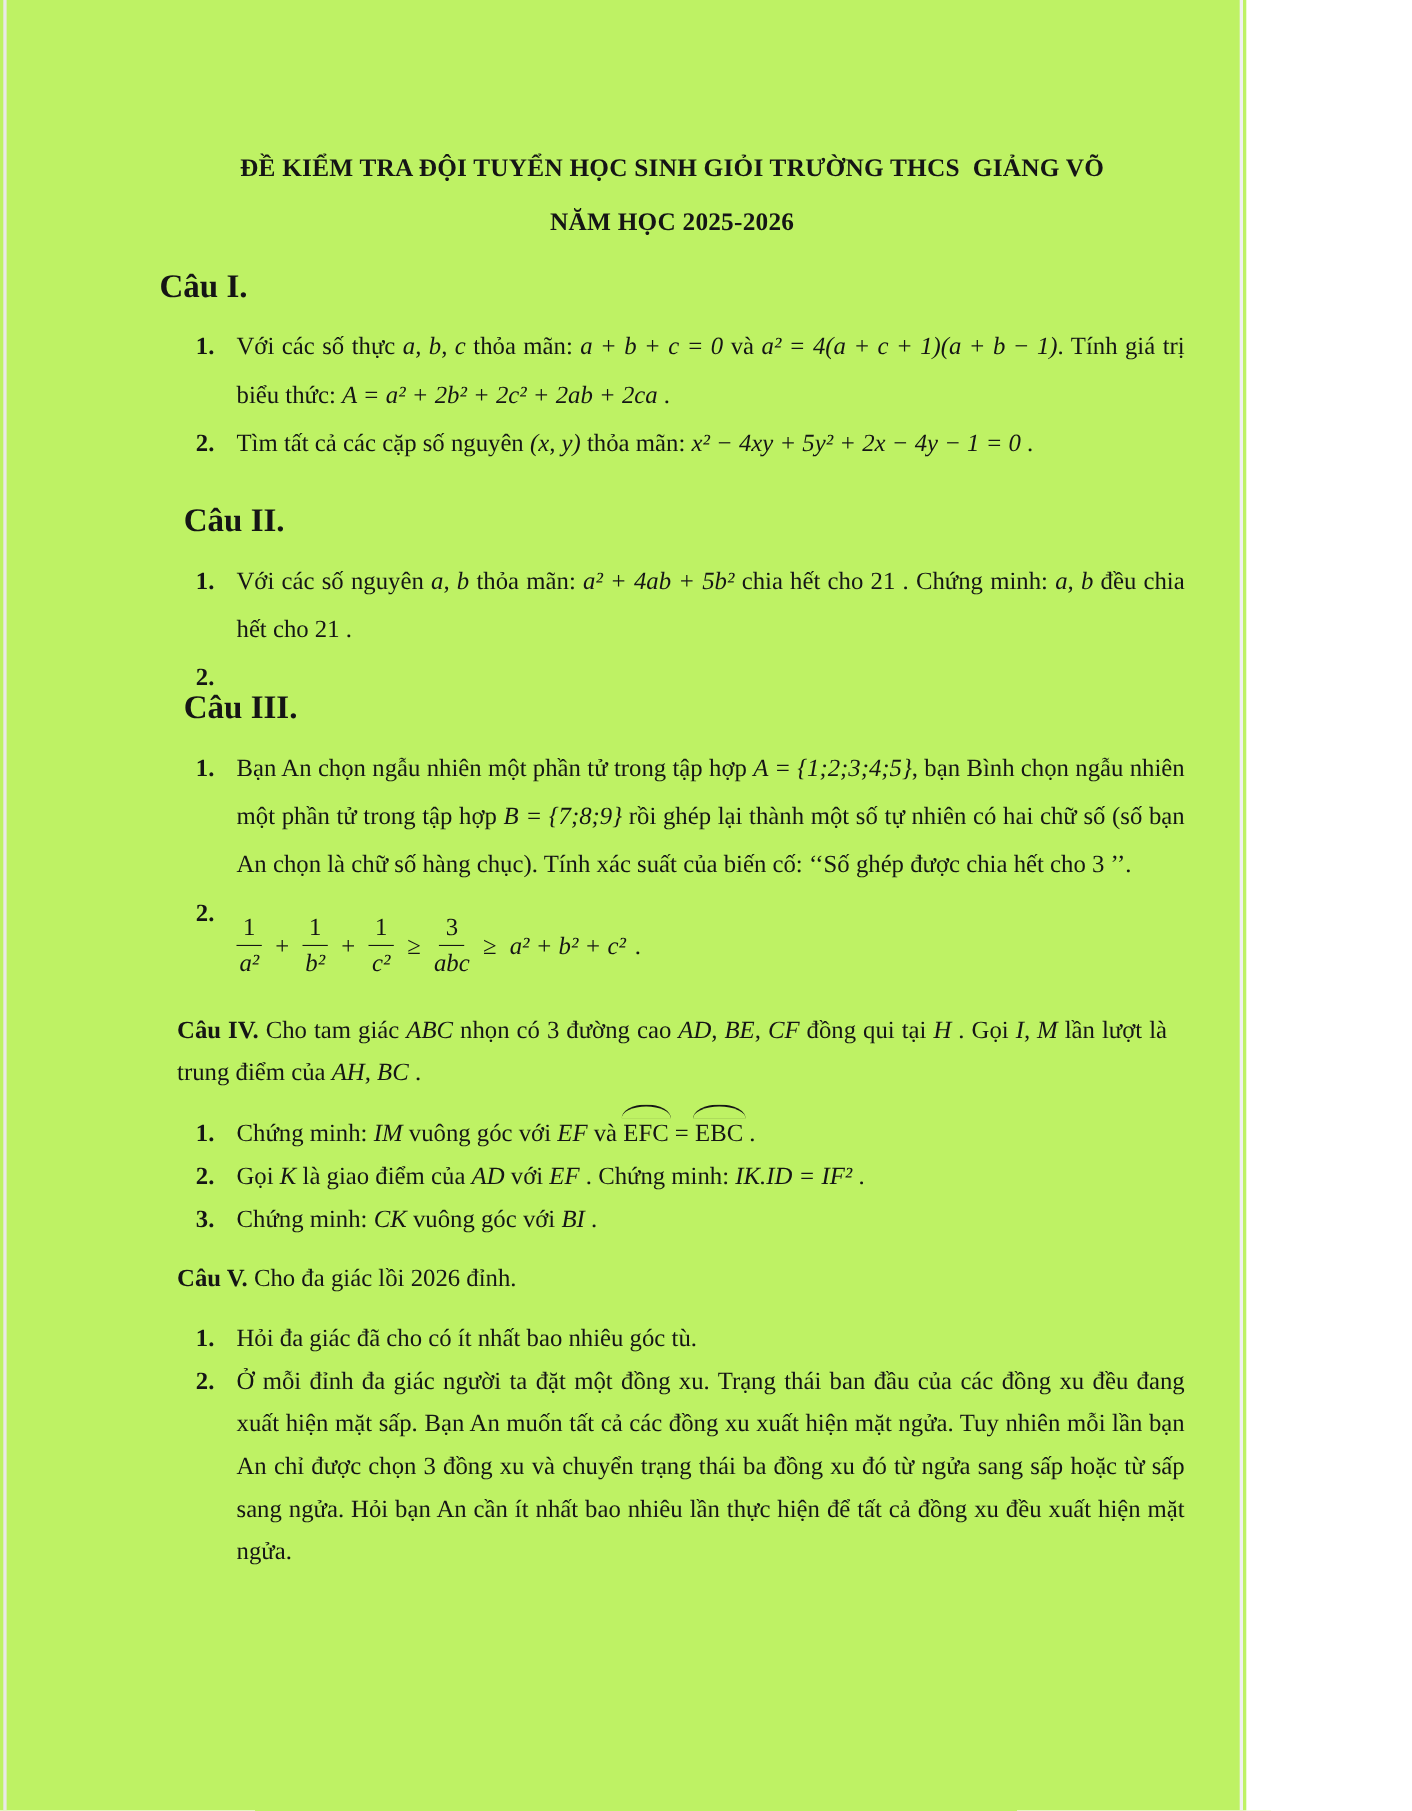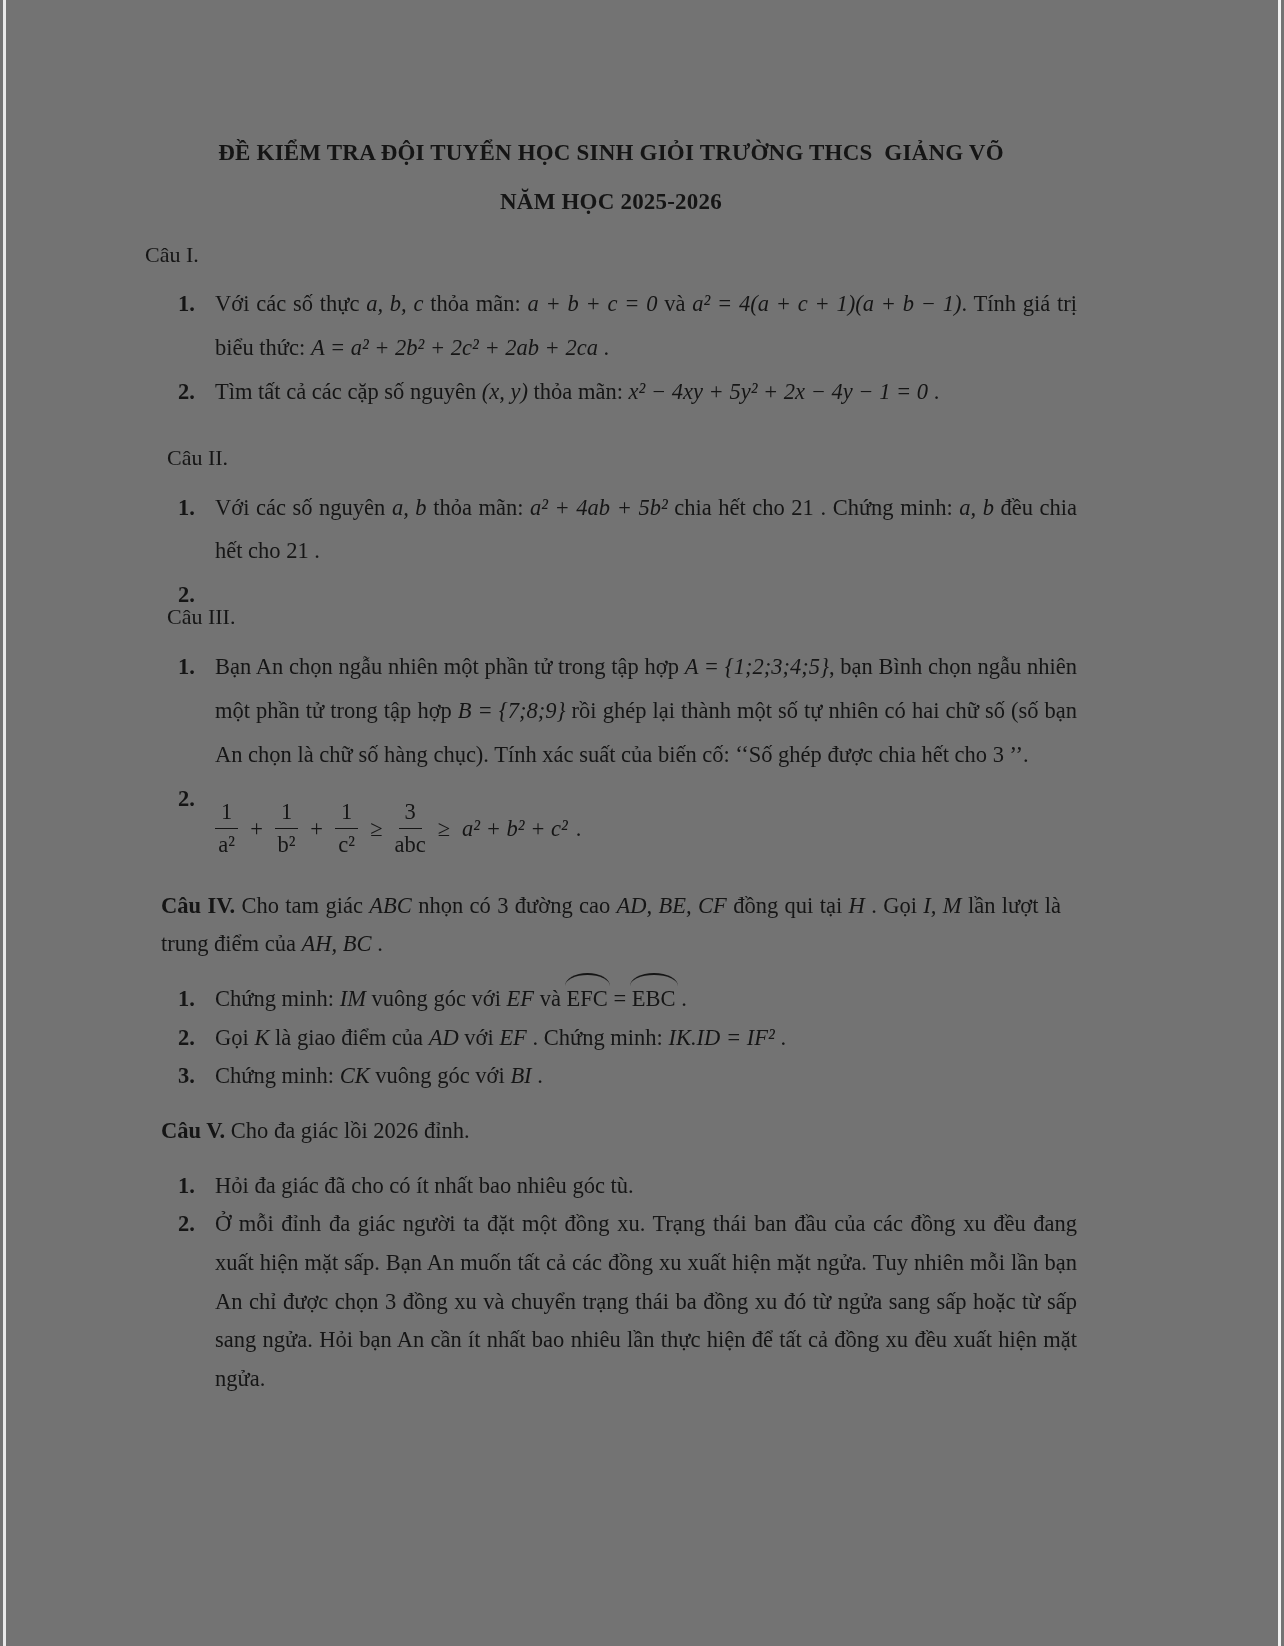--- a/index.html
+++ b/index.html
@@ -1,37 +1,37 @@
 <!DOCTYPE html>
 <html><head>
 <meta charset="utf-8">
 <style>
   html,body { margin:0; padding:0; background:#ffffff; }
   .page {
     position:relative;
-    width:1284px; height:1646px;
-    background:#737373;
+    width:1133px; height:1646px;
+    background:#bef264;
     font-family:"Liberation Serif", serif;
     color:#151515;
     overflow:hidden;
   }
   .edge { position:absolute; top:0; bottom:0; width:3px; background:#e9e9e9; }
   .edge-left  { left:3px; }
   .edge-right { right:3px; background:#f0f0f0; }
 
   .content { position:absolute; left:145px; top:138px; width:932px; }
 
   .title-l1, .title-l2 {
     text-align:center; font-weight:bold; font-size:23px;
     line-height:1.3; white-space:pre-wrap; letter-spacing:0.2px;
   }
   .title-l1 { margin:0 0 19px 0; }
   .title-l2 { margin:0 0 24px 0; }
 
-  .sec-heading { font-weight:normal; font-size:22px; line-height:1.3; margin:0 0 13px 0; }
+  .sec-heading { font-weight:bold; font-size:30px; line-height:1.3; margin:0 0 13px 0; }
   .mt-1 { margin-top:24px; }
   .mt-2 { margin-top:30px;margin-left:22px; }
 
   .intro { font-size:22.5px; text-align:justify; margin:16px; }
   .intro.tight { line-height:1.72; }
 
   .items { margin:0 0 2px 0; }
   .item { position:relative; padding-left:70px; font-size:22.5px; text-align:justify; }
   .item.loose { line-height:1.95; }
   .item.tight { line-height:1.72; }
@@ -45,21 +45,21 @@
   .seg-arc::before {
     content:""; position:absolute; left:-2px; right:-2px; top:-7px; height:11px;
     border-top:2px solid #151515;
     border-radius:50% 50% 0 0 / 100% 100% 0 0;
   }
 
   .math-line { display:flex; align-items:center; padding-left:70px; font-size:22.5px; margin:10px 0 6px 0; min-height:84px; }
   .math-line .seg-p { margin-left:8px; }
   .frac { display:inline-flex; flex-direction:column; align-items:center; }
   .fnum { display:block; padding:0 6px 2px 6px; border-bottom:1.7px solid #151515; line-height:1.25; text-align:center; }
-  .fden { display:block; padding-top:2px; line-height:1.25; text-align:center; }
+  .fden { display:block; padding-top:2px; font-style:italic; line-height:1.25; text-align:center; }
 </style>
 </head>
 <body>
 
 <div class="page">
   <div class="edge edge-left"></div>
   <div class="edge edge-right"></div>
 
   <div class="content">
 

